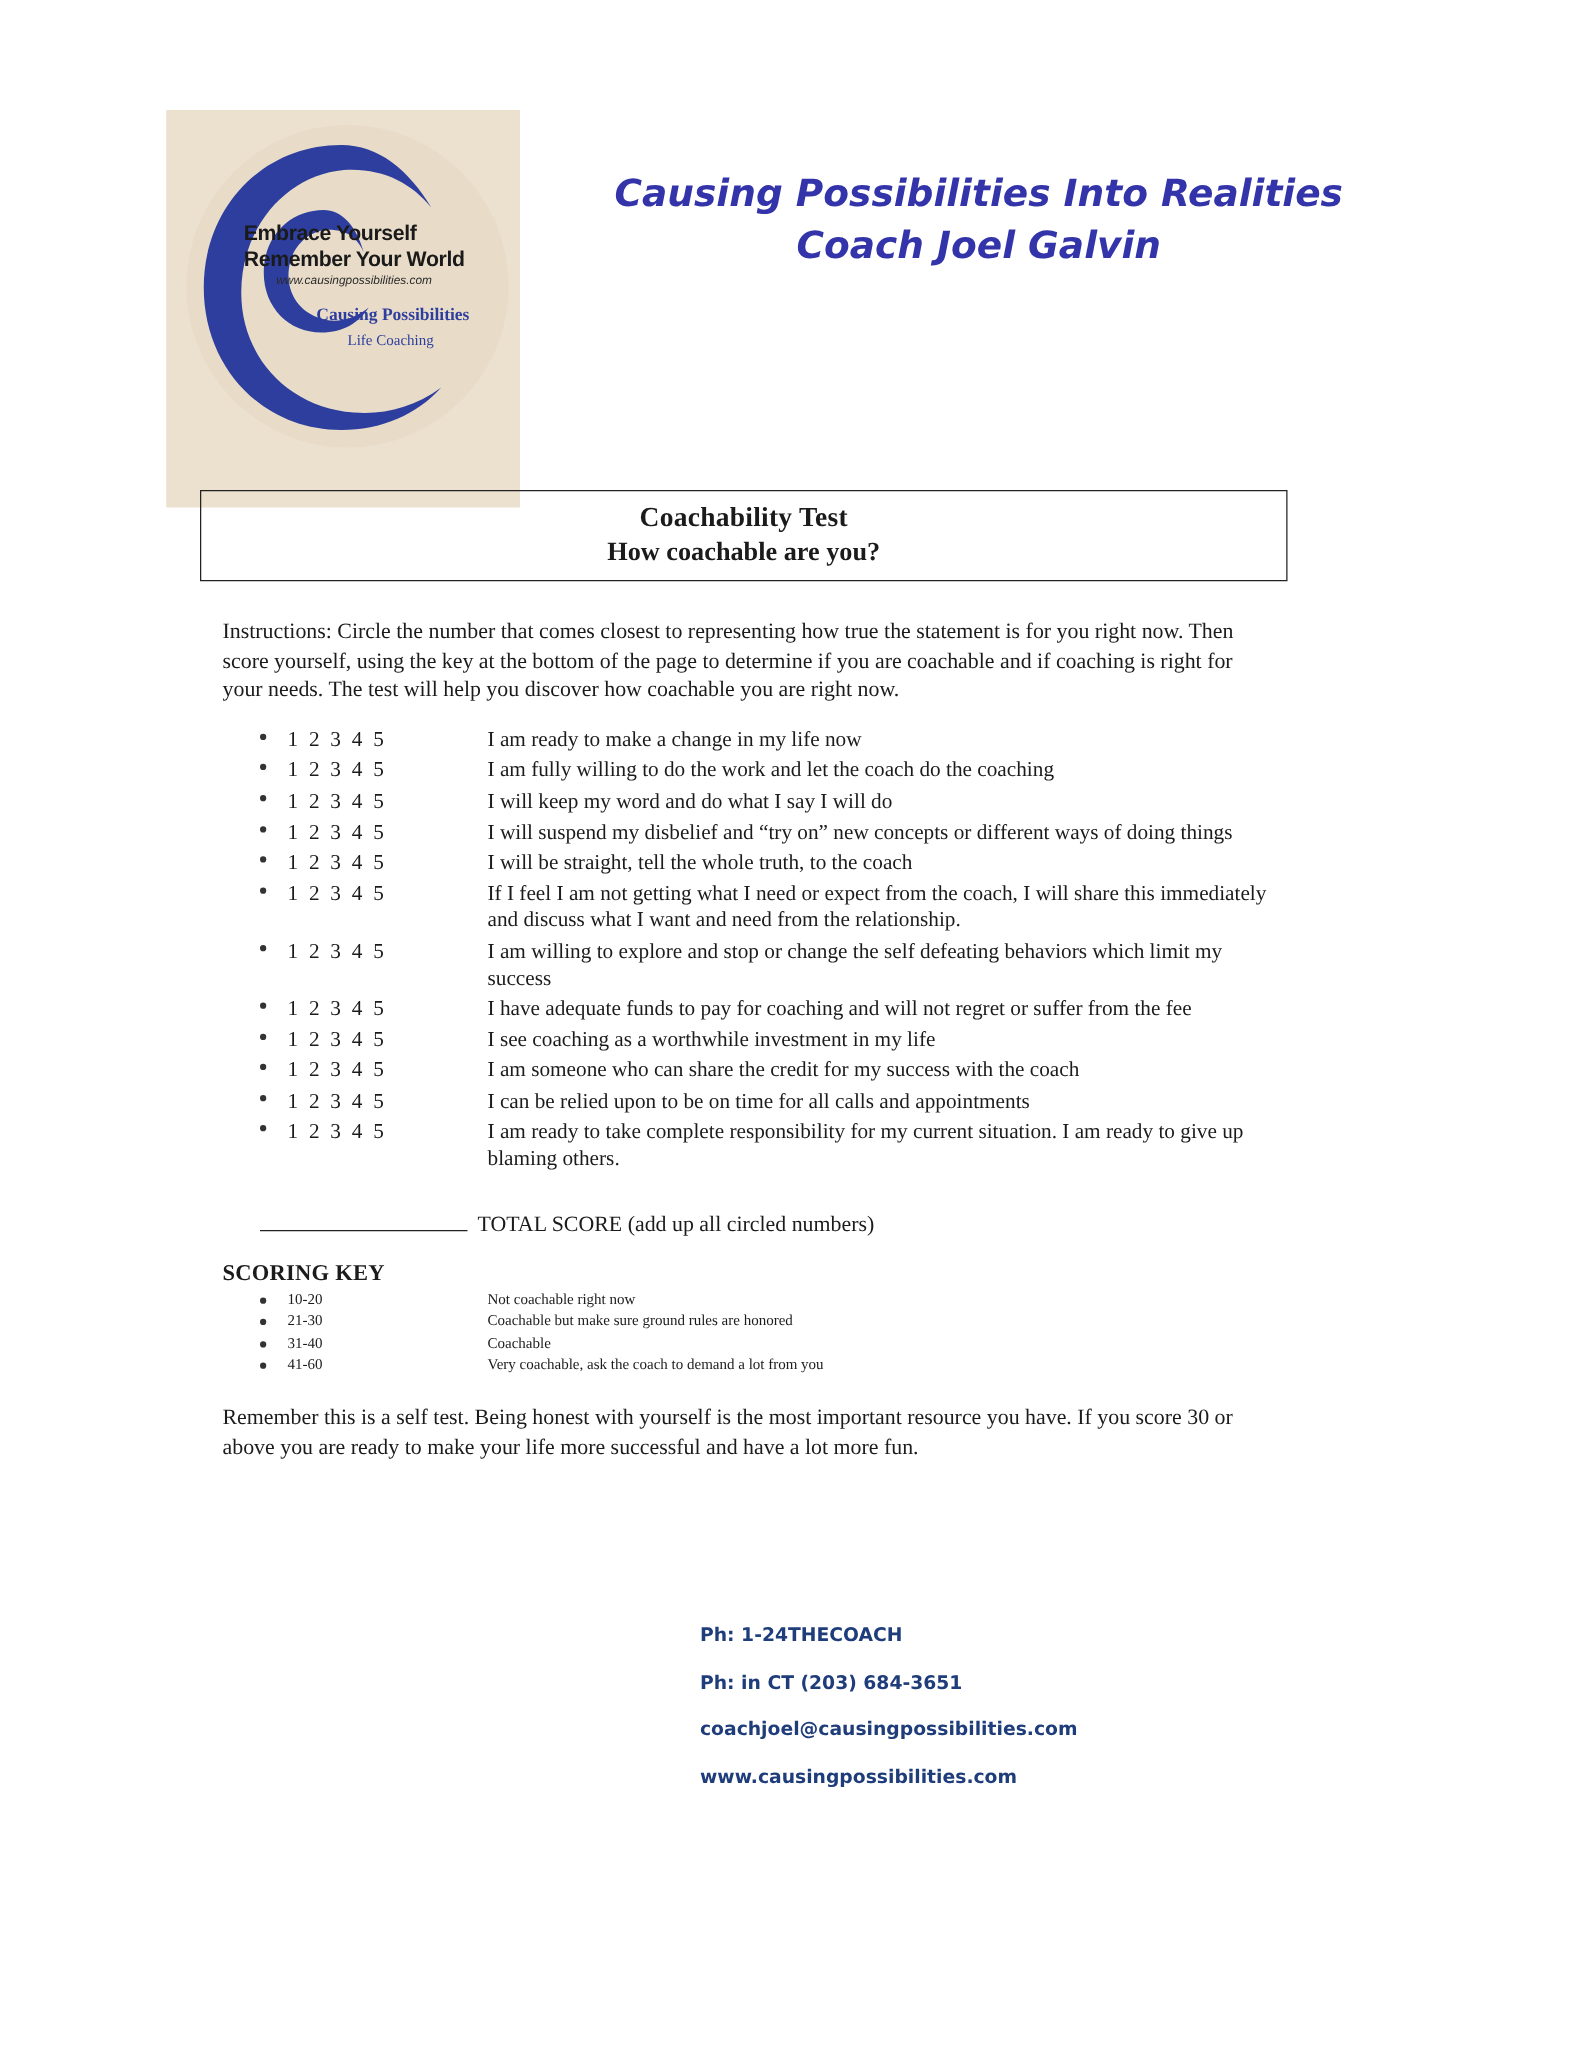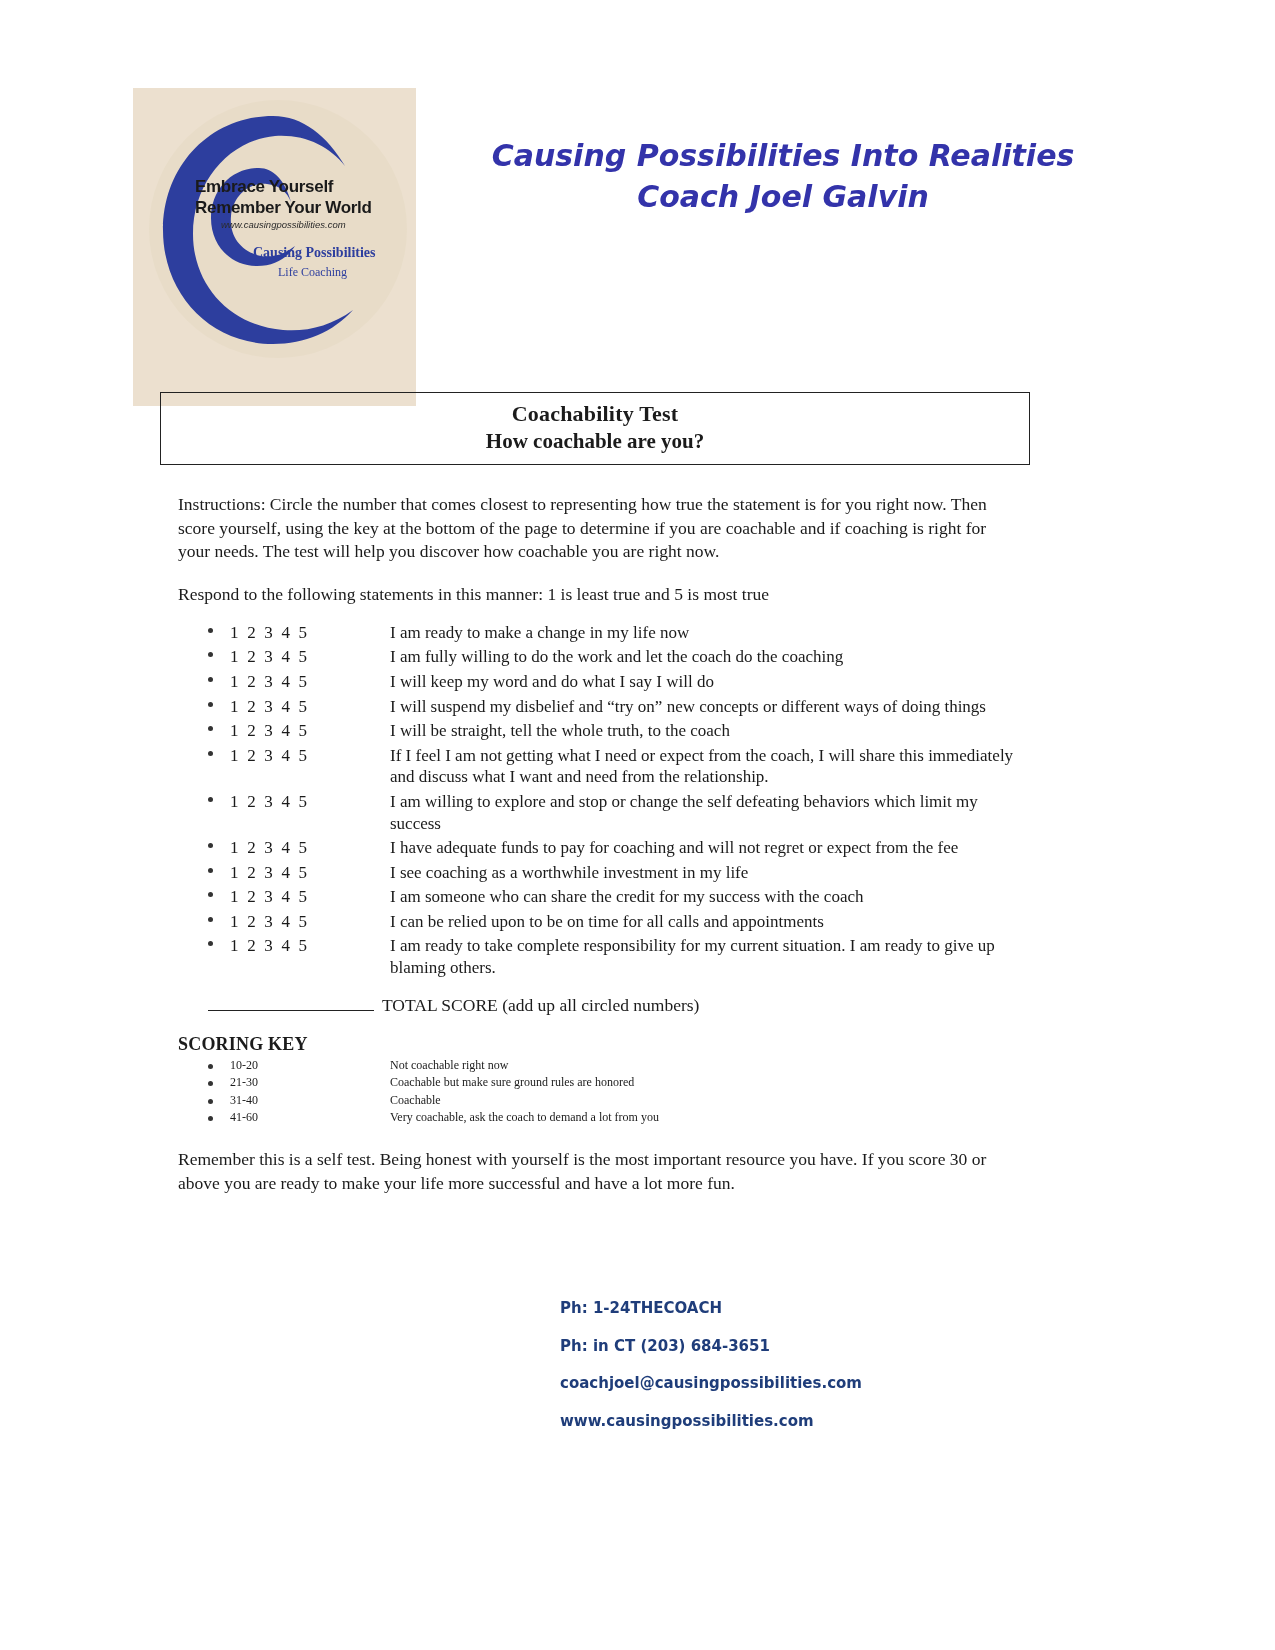--- a/index.html
+++ b/index.html
@@ -171,21 +171,21 @@
     letter-spacing: 2.2px;
     font-size: 17px;
     padding-top: 1px;
   }
   .stmt {
     flex: 1;
     padding-top: 1px;
   }
 
   .total-line {
-    margin-top: 16px;
+    margin-top: 31px;
     padding-left: 48px;
     font-size: 17.5px;
     display: flex;
     align-items: baseline;
   }
   .blank {
     display: inline-block;
     width: 166px;
     border-bottom: 1.5px solid #222;
     height: 15px;
@@ -266,21 +266,20 @@
 
 <div class="test-sheet">
 
   <div class="test-title-box">
     <div class="l1">Coachability Test</div>
     <div class="l2">How coachable are you?</div>
   </div>
 
   <div class="instructions">Instructions: Circle the number that comes closest to representing how true the statement is for you right now. Then score yourself, using the key at the bottom of the page to determine if you are coachable and if coaching is right for your needs. The test will help you discover how coachable you are right now.</div>
 
-  <div class="respond-line">Respond to the following statements in this manner: 1 is least true and 5 is most true</div>
 
   <div class="items">
 
     <div class="item">
       <span class="bullet">
           <i></i>
         </span>
       <span class="scale">1 2 3 4 5</span>
       <span class="stmt">I am ready to make a change in my life now</span>
     </div>
@@ -331,21 +330,21 @@
         </span>
       <span class="scale">1 2 3 4 5</span>
       <span class="stmt">I am willing to explore and stop or change the self defeating behaviors which limit my success</span>
     </div>
 
     <div class="item">
       <span class="bullet">
           <i></i>
         </span>
       <span class="scale">1 2 3 4 5</span>
-      <span class="stmt">I have adequate funds to pay for coaching and will not regret or expect from the fee</span>
+      <span class="stmt">I have adequate funds to pay for coaching and will not regret or suffer from the fee</span>
     </div>
 
     <div class="item">
       <span class="bullet">
           <i></i>
         </span>
       <span class="scale">1 2 3 4 5</span>
       <span class="stmt">I see coaching as a worthwhile investment in my life</span>
     </div>
 

